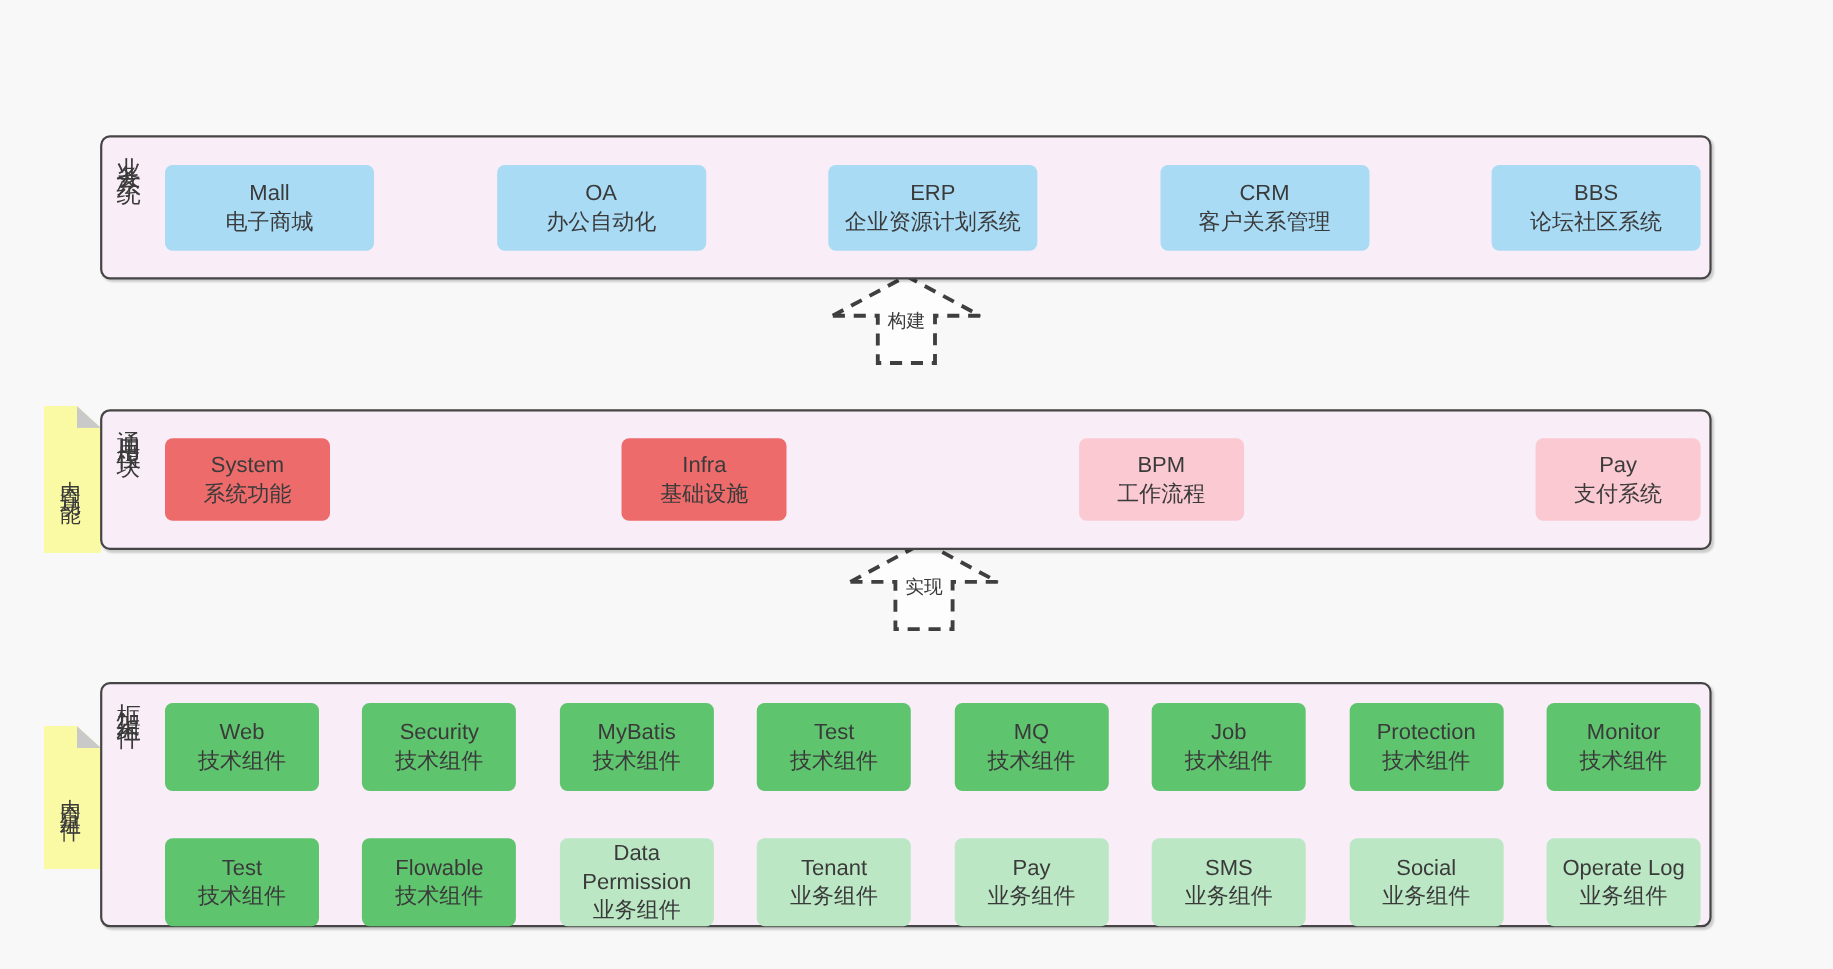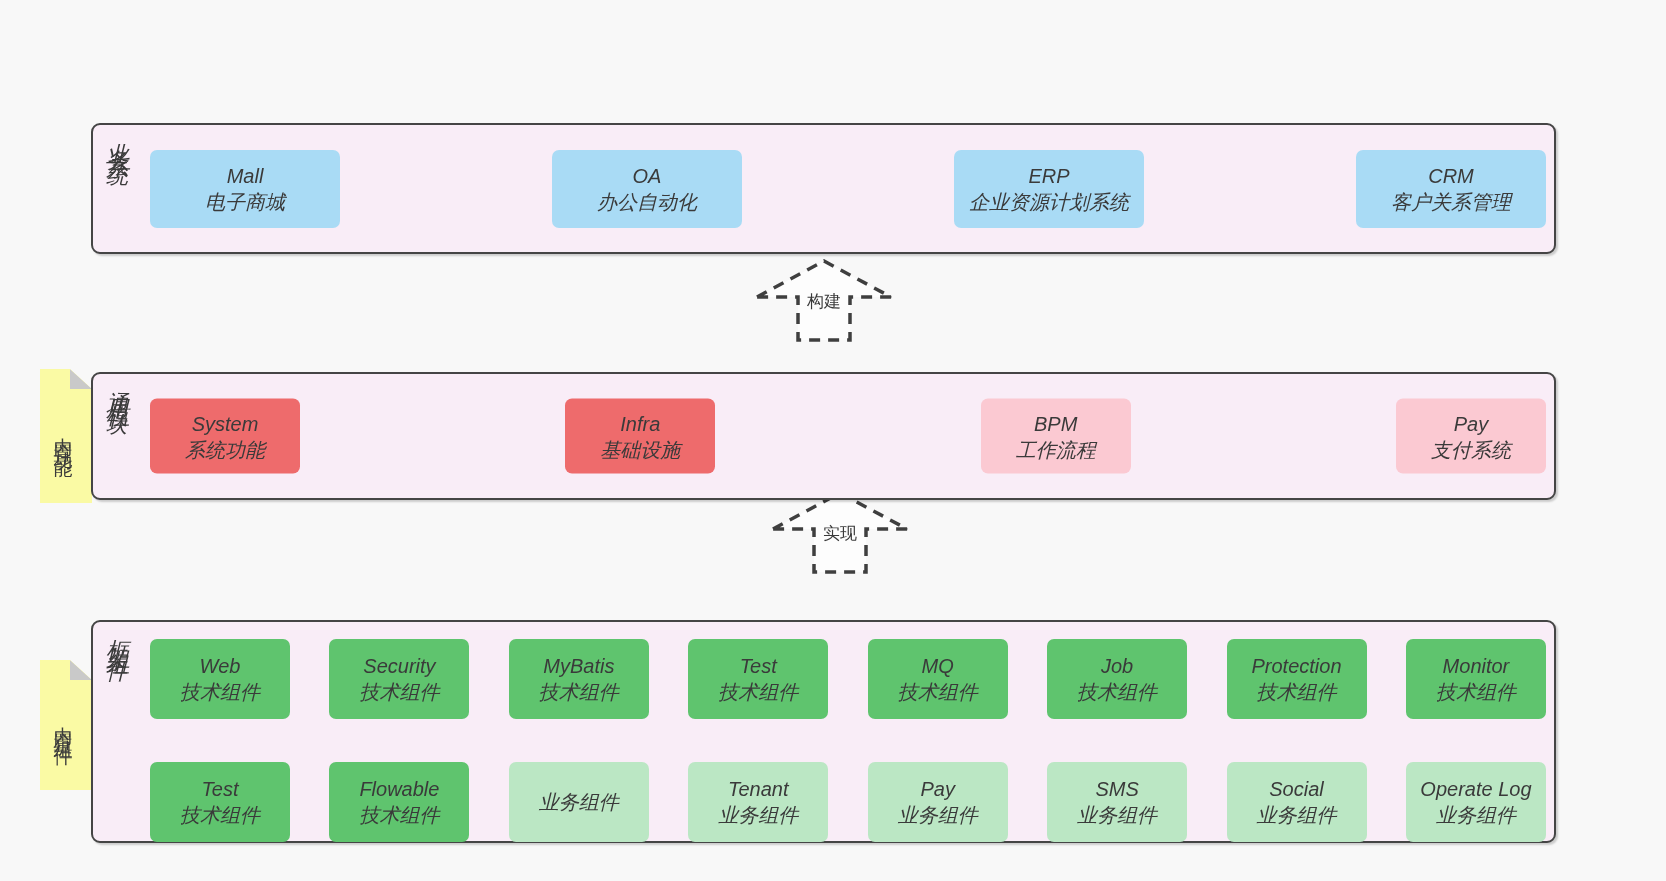--- a/index.html
+++ b/index.html
@@ -30,21 +30,20 @@
     margin-right:6px;
   }
   
   .container{
     position:absolute;left:91px;width:1461px;
     background:var(--containerBg,#f9edf7);
     border:2px solid var(--border,#454545);
     border-radius:9px;
     box-shadow:2px 2px 2px rgba(0,0,0,0.18);
     z-index:2;
-    font-style:italic;
   }
   .section-label{
     position:absolute;left:9px;top:0;bottom:0;
     display:flex;align-items:center;
     writing-mode:vertical-rl;text-orientation:upright;
     font-size:22px;letter-spacing:7px;color:var(--text,#3a3a3a);
   }
   .row{
     position:absolute;left:57px;width:1396px;
     display:flex;justify-content:space-between;
@@ -109,24 +108,28 @@
         <div class="box-desc">办公自动化</div>
       </div>
       <div class="box wide blue">
         <div class="box-name">ERP</div>
         <div class="box-desc">企业资源计划系统</div>
       </div>
       <div class="box wide blue">
         <div class="box-name">CRM</div>
         <div class="box-desc">客户关系管理</div>
       </div>
-    </div>
-  </div>
-
-  <div class="arrow" style="left:754px;top:256px;">
+      <div class="box wide blue">
+        <div class="box-name">BBS</div>
+        <div class="box-desc">论坛社区系统</div>
+      </div>
+    </div>
+  </div>
+
+  <div class="arrow" style="left:754px;top:246px;">
     <svg width="140" height="88" viewBox="0 0 140 88">
       <path class="arrow-path" d="M3 41 L70 5 L137 41 L96 41 L96 84 L44 84 L44 41 Z"></path>
     </svg>
     <div class="arrow-label">构建</div>
   </div>
 
   <div class="container" style="top:372px;height:124px;">
     <div class="section-label">通用模块</div>
     <div class="row v-center">
       <div class="box mid red">
@@ -194,20 +197,21 @@
     <div class="row" style="top:140px;">
       <div class="box narrow green-dark">
         <div class="box-name">Test</div>
         <div class="box-desc">技术组件</div>
       </div>
       <div class="box narrow green-dark">
         <div class="box-name">Flowable</div>
         <div class="box-desc">技术组件</div>
       </div>
       <div class="box narrow green-light">
+        <div class="box-name">Data Permission</div>
         <div class="box-desc">业务组件</div>
       </div>
       <div class="box narrow green-light">
         <div class="box-name">Tenant</div>
         <div class="box-desc">业务组件</div>
       </div>
       <div class="box narrow green-light">
         <div class="box-name">Pay</div>
         <div class="box-desc">业务组件</div>
       </div>

